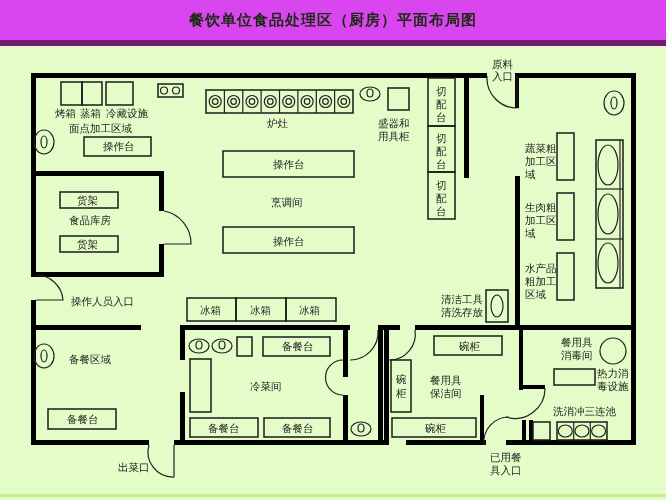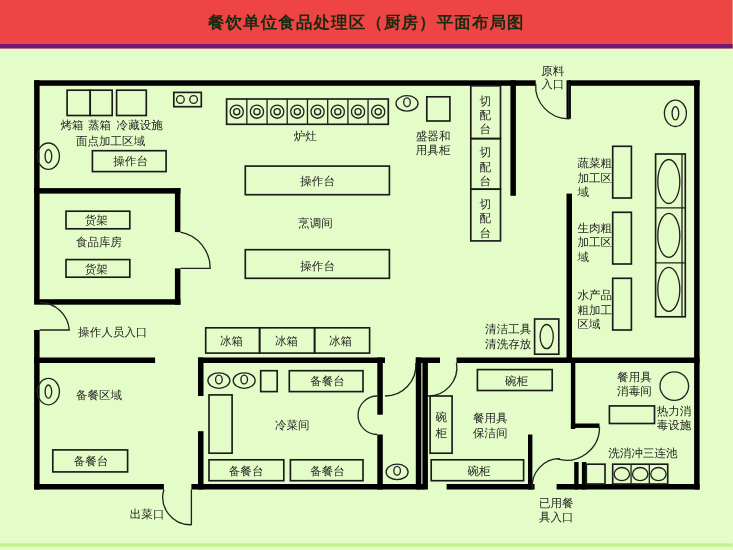--- a/index.html
+++ b/index.html
@@ -1,19 +1,19 @@
 <!DOCTYPE html>
 <html><head>
 <meta charset="utf-8">
 <style>
   html, body { margin:0; padding:0; }
   body { width:666px; height:500px; background:#e4fdc8; position:relative; overflow:hidden;
          font-family:"DejaVu Sans","Liberation Sans",sans-serif; }
-  .title-bar { position:absolute; left:0; top:0; width:666px; height:40px; background:#ef4444;
-               border-bottom:4px solid #701a75; display:flex; align-items:center; justify-content:center; }
+  .title-bar { position:absolute; left:0; top:0; width:666px; height:40px; background:#d946ef;
+               border-bottom:6px solid #701a75; display:flex; align-items:center; justify-content:center; }
   .title-text { font-size:15px; font-weight:bold; color:#1a2a10; letter-spacing:1px; }
   .bottom-line { position:absolute; left:0; top:494px; width:666px; height:3px; background:#c2f08c; }
   svg { position:absolute; left:0; top:0; }
   .lbl { font-size:10.5px; fill:#222; font-family:"DejaVu Sans","Liberation Sans",sans-serif; }
   .box { fill:none; stroke:#1a1a1a; stroke-width:1.5; }
   .wall { fill:#000; }
   .thin { fill:none; stroke:#222; stroke-width:1.2; }
 </style>
 </head>
 <body>

